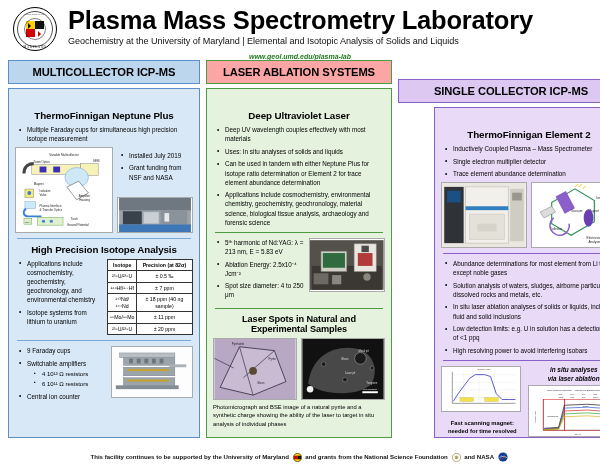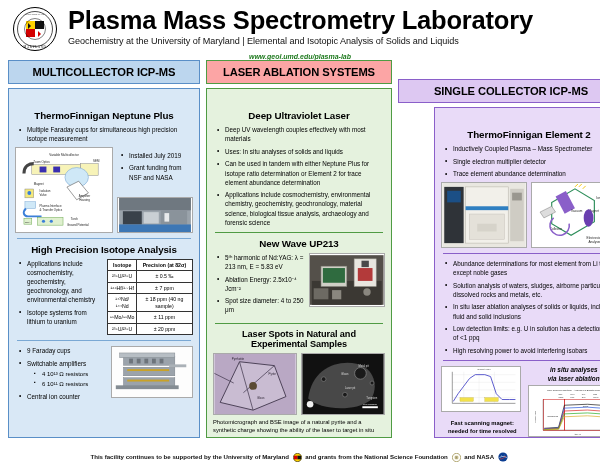--- a/index.html
+++ b/index.html
@@ -238,21 +238,20 @@
     <div class="col-body">
       <div class="sec-title">Deep Ultraviolet Laser</div>
       <ul class="b">
         <li>Deep UV wavelength couples effectively with most materials</li>
         <li>Uses: In situ analyses of solids and liquids</li>
         <li>Can be used in tandem with either Neptune Plus for isotope ratio determination or Element 2 for trace element abundance determination</li>
         <li>Applications include cosmochemistry, environmental chemistry, geochemistry, geochronology, material science, biological tissue analysis, archaeology and forensic science</li>
       </ul>
 
       <hr class="div">
-      <div class="sec-title">New Wave UP213</div>
       <div class="two-col">
         <ul class="b" style="flex:0 0 52%;">
           <li>5ᵗʰ harmonic of Nd:YAG: λ = 213 nm, E = 5.83 eV</li>
           <li>Ablation Energy: 2.5x10⁻⁴ Jcm⁻²</li>
           <li>Spot size diameter: 4 to 250 μm</li>
         </ul>
         <svg class="fig" width="80" height="54" viewBox="0 0 80 54">
           <rect width="80" height="54" fill="#54504a"></rect>
           <rect x="2" y="28" width="76" height="26" fill="#3b3833"></rect>
           <rect x="12" y="12" width="28" height="22" fill="#cfcfc6" stroke="#8a8a80" stroke-width="0.6"></rect>

